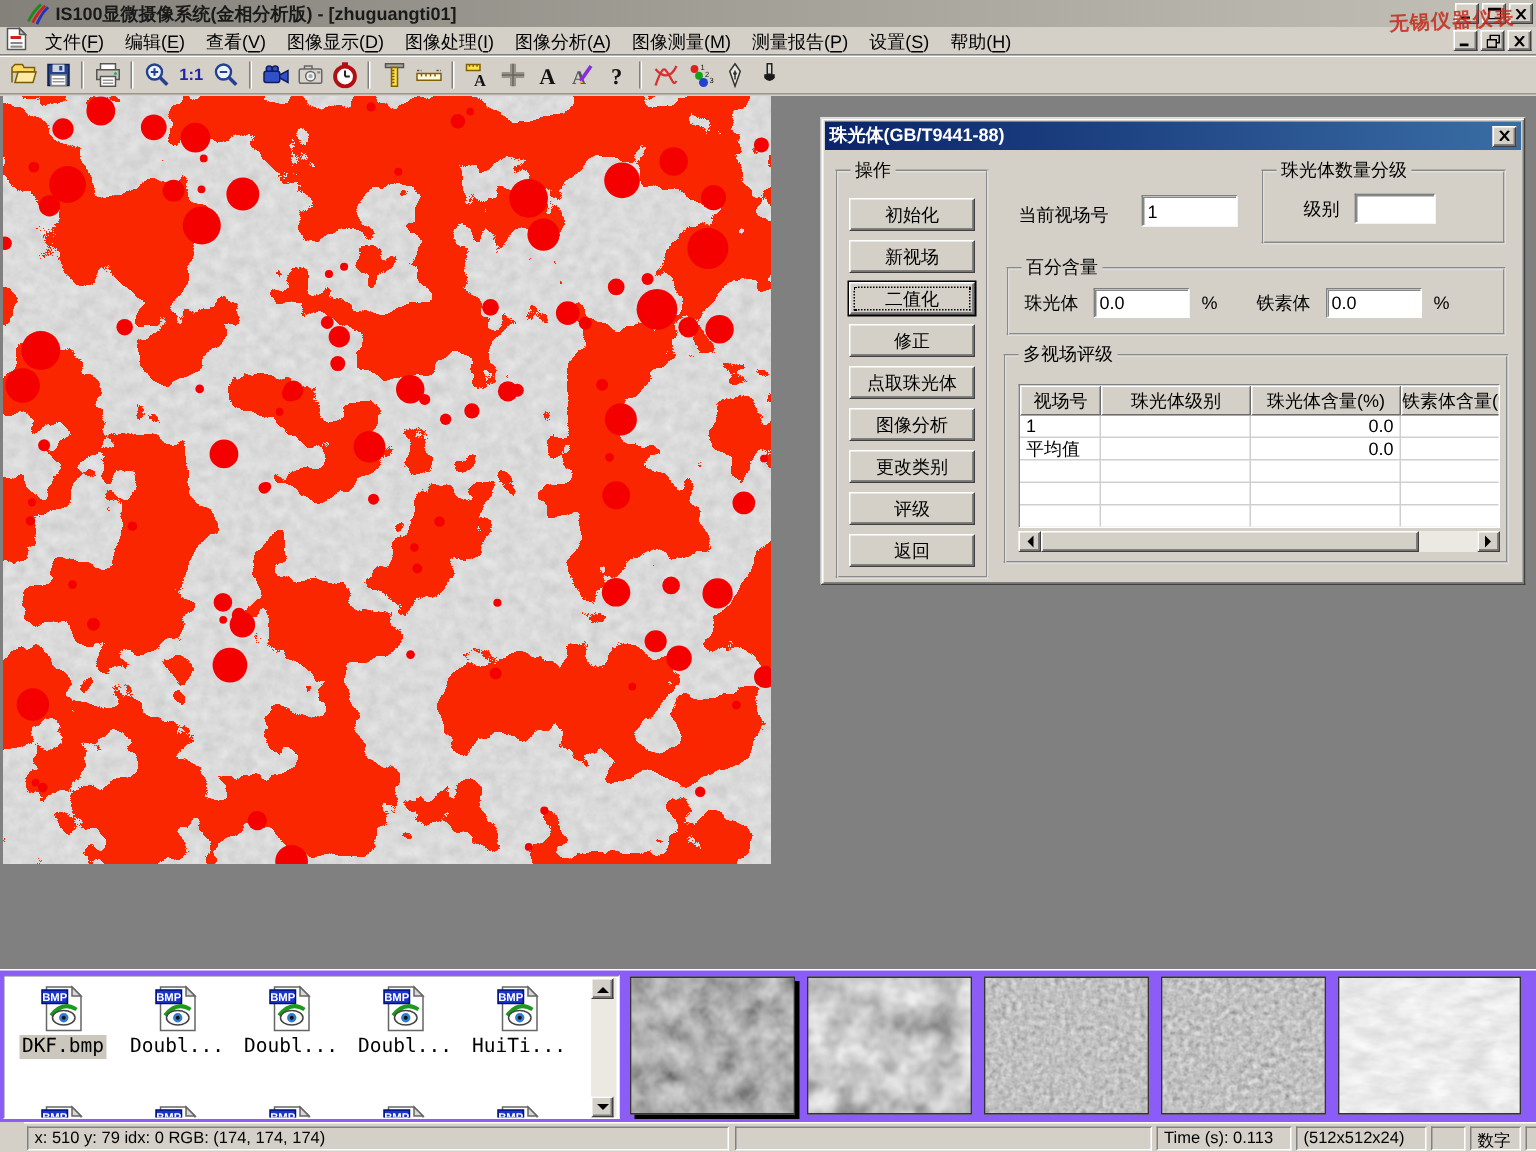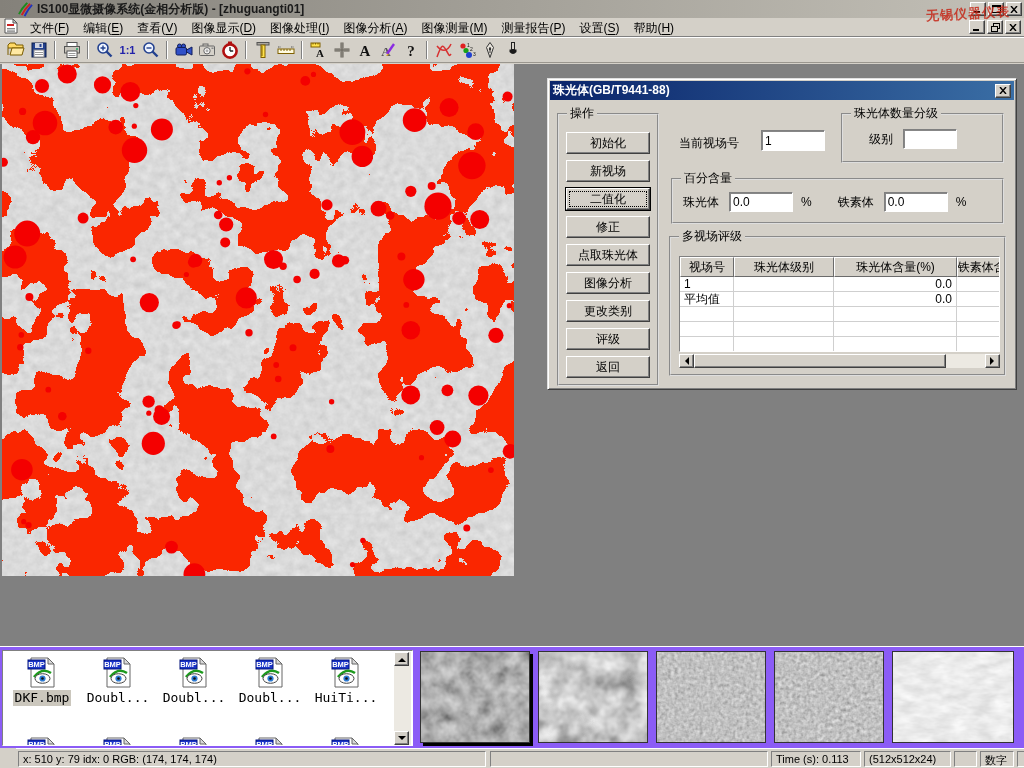--- a/index.html
+++ b/index.html
@@ -71,21 +71,21 @@
   .g-multi{left:119px;top:136px;width:337px;height:140px;}
 
   .grid-table{position:absolute;left:8px;top:18px;width:321px;height:96px;background:#fff;
               border:1px solid;border-color:#808080 #fff #fff #808080;overflow:hidden;}
   .g-head{display:flex;height:20px;}
   .g-hcell{background:#d4d0c8;border:1px solid;border-color:#fff #6b6b6b #6b6b6b #fff;
            display:flex;align-items:center;justify-content:center;white-space:nowrap;overflow:hidden;flex:0 0 auto;}
   .g-row{display:flex;height:15px;}
   .g-cell{border-right:1px solid #cfcfcf;border-bottom:1px solid #cfcfcf;padding:0 4px;white-space:nowrap;
           overflow:hidden;flex:0 0 auto;line-height:14px;}
-  .c0{width:54px;} .c1{width:100px;} .c2{width:123px;} .c3{width:80px;}
+  .c0{width:54px;} .c1{width:100px;} .c2{width:100px;} .c3{width:80px;}
   .num{text-align:right;}
   .hscroll{position:absolute;left:8px;top:116px;width:321px;height:14px;background:#ece9e2;display:flex;}
   .sbtn{width:15px;height:14px;display:flex;align-items:center;justify-content:center;flex:0 0 auto;}
   .sthumb{width:252px;height:14px;flex:0 0 auto;}
   .tri-l{width:0;height:0;border:4px solid transparent;border-right:4px solid #000;margin-left:-3px;}
   .tri-r{width:0;height:0;border:4px solid transparent;border-left:4px solid #000;margin-right:-3px;}
   .tri-u{width:0;height:0;border:4px solid transparent;border-bottom:4px solid #000;margin-top:-3px;}
   .tri-d{width:0;height:0;border:4px solid transparent;border-top:4px solid #000;margin-bottom:-3px;}
 
   

